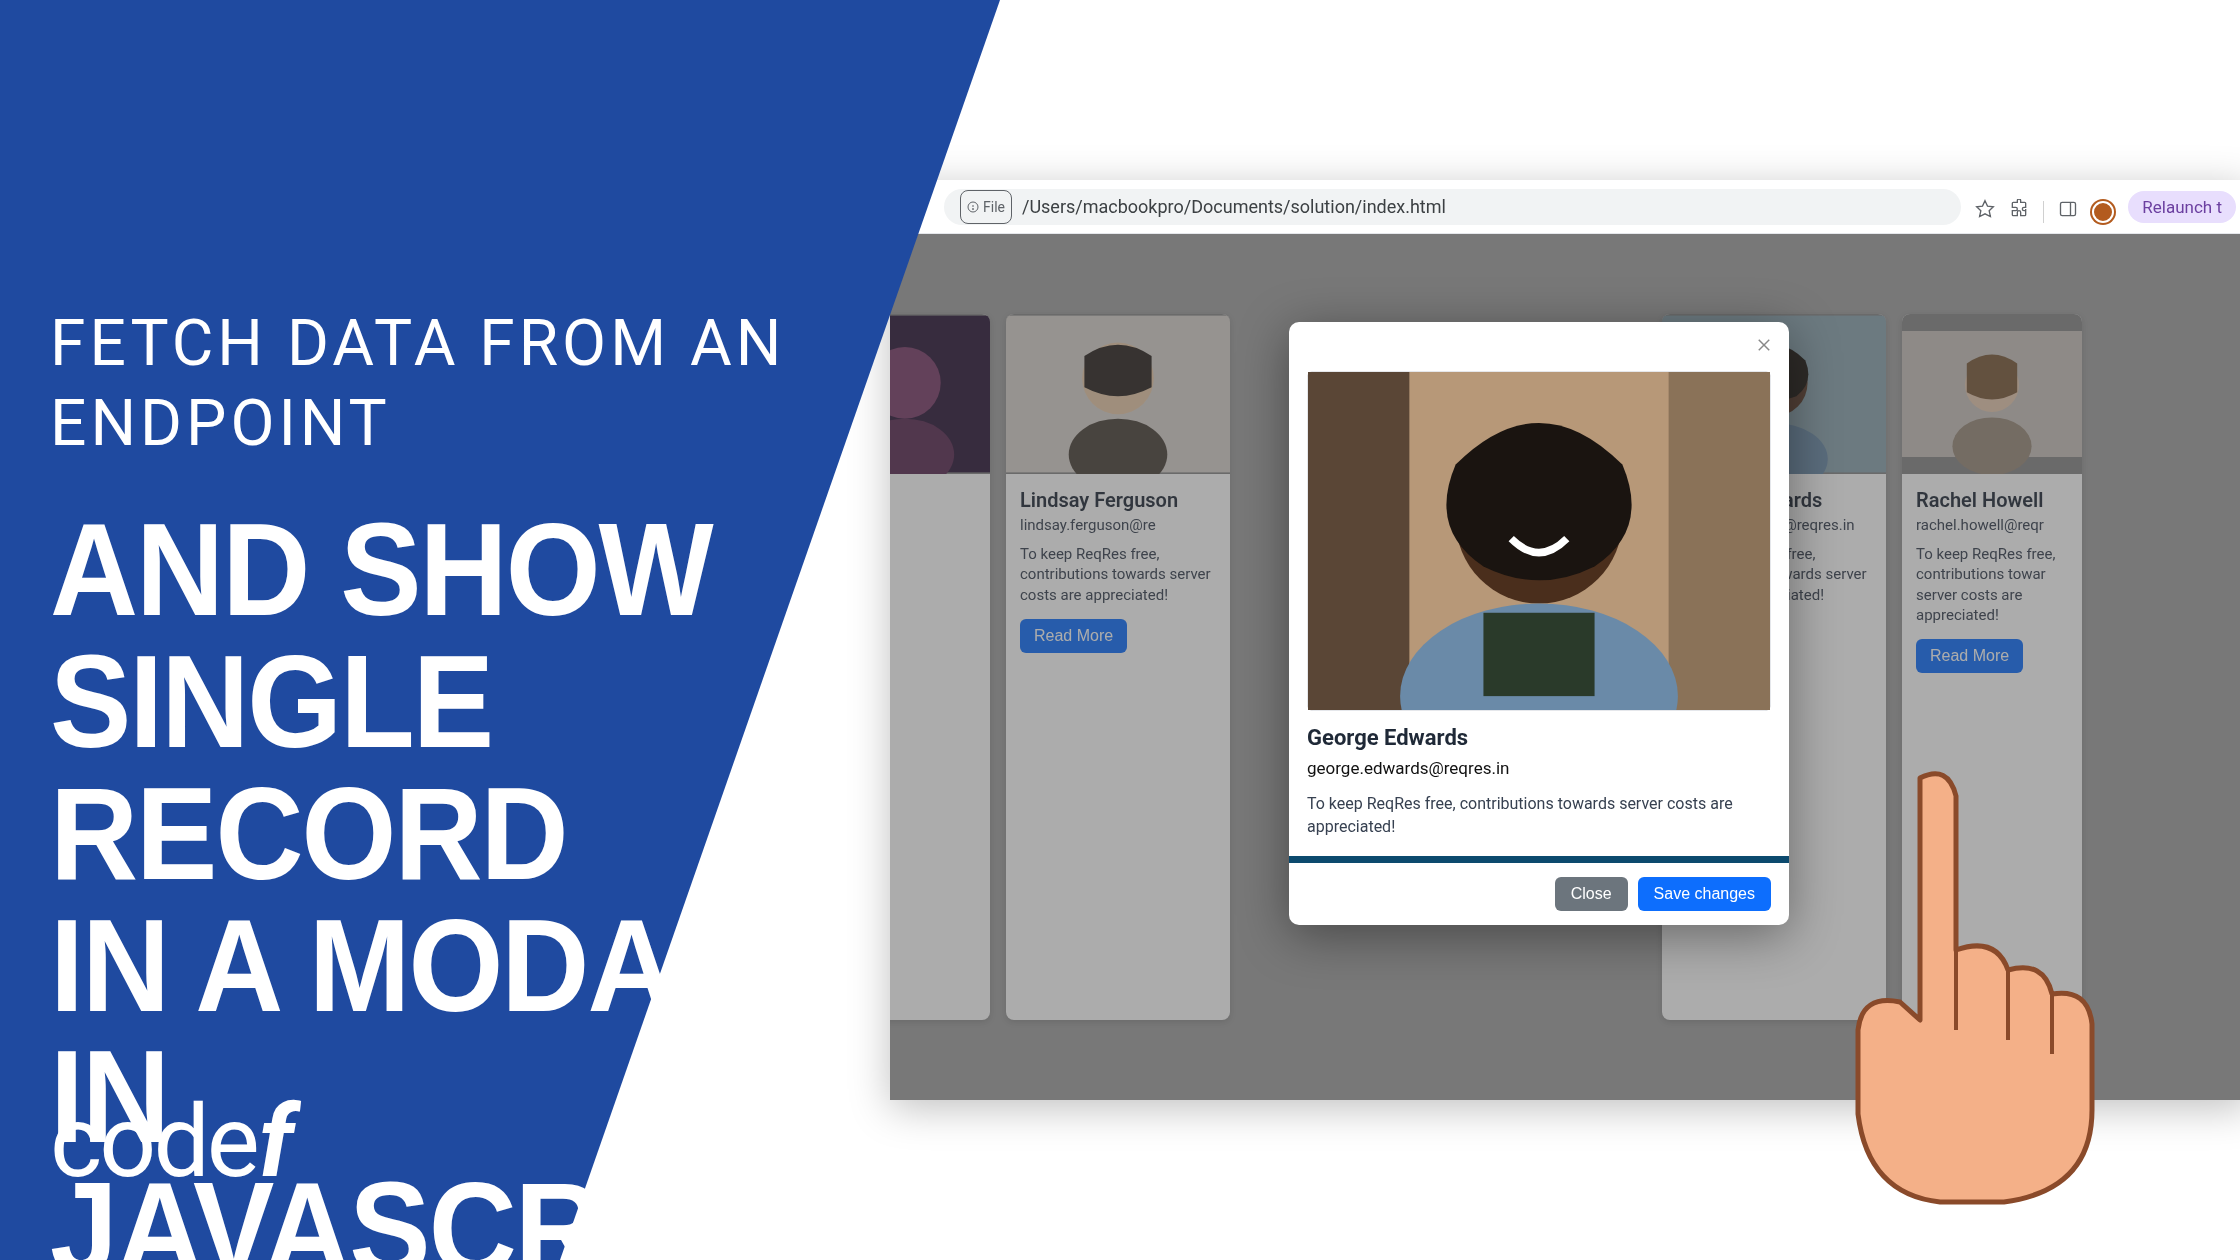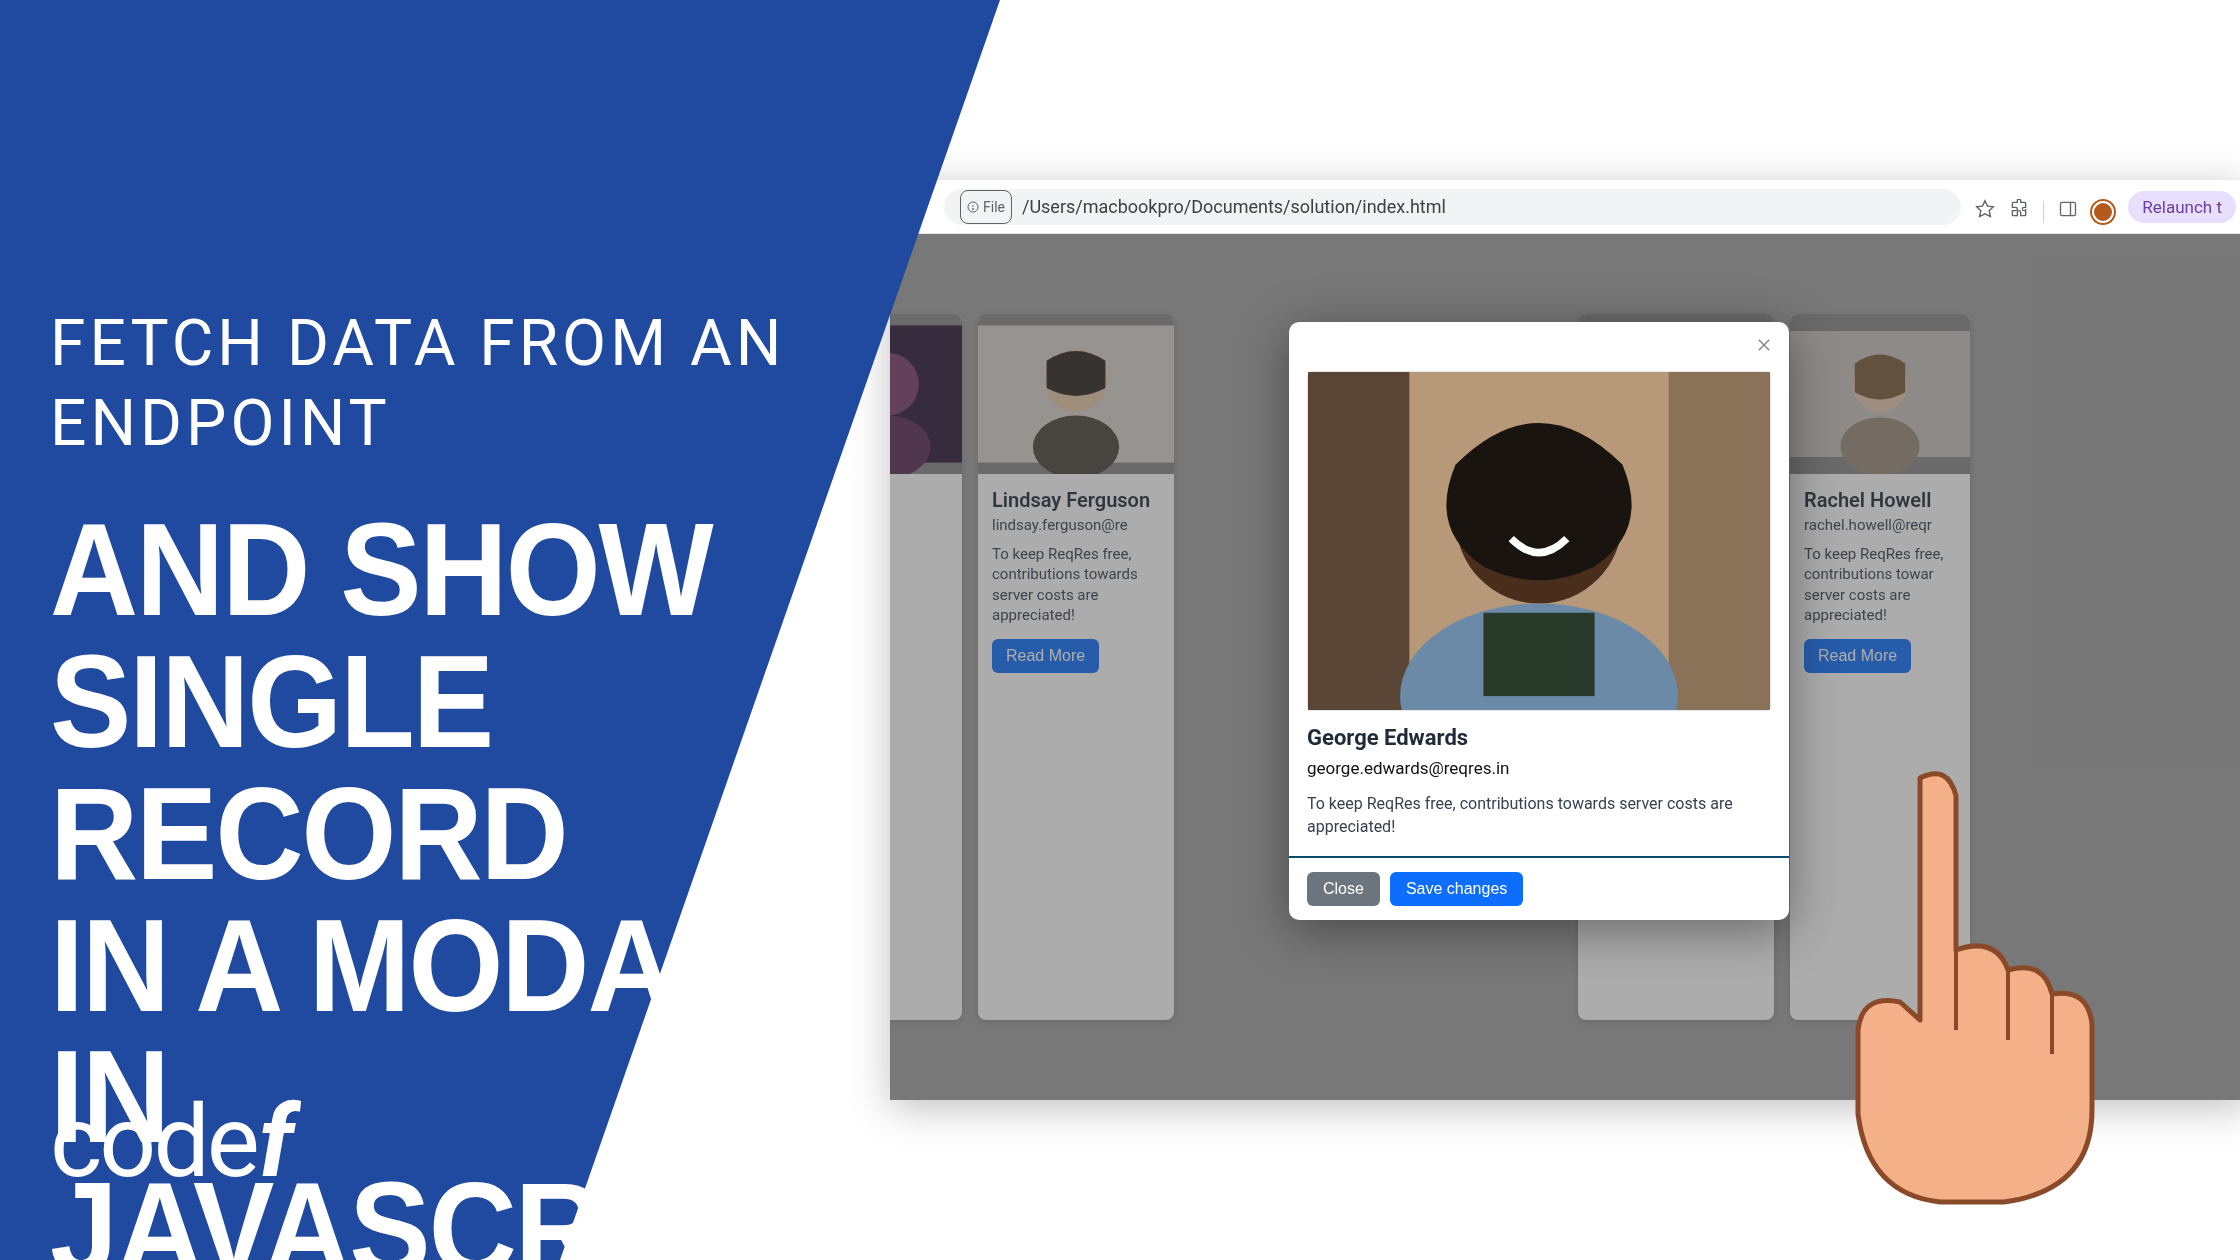--- a/index.html
+++ b/index.html
@@ -127,21 +127,21 @@
 
 .page-content {
   position: relative;
   height: calc(100% - 54px);
   background: #a0a0a0;
   padding: 80px 16px;
   display: flex;
   gap: 16px;
 }
 .card {
-  width: 196px;
+  width: 224px;
   background: #fff;
   border-radius: 8px;
   overflow: hidden;
   display: flex;
   flex-direction: column;
   box-shadow: 0 2px 6px rgba(0,0,0,0.15);
   flex-shrink: 0;
 }
 .card-img {
   width: 100%;
@@ -189,23 +189,24 @@
   width:100%;
   height:340px;
   background:#999;
   border-radius:6px;
   border:1px solid #e5e7eb;
 }
 .modal-name { font-size:22px; font-weight:700; color:#1f2937; margin-top:14px; }
 .modal-email { font-size:17px; color:#111; margin-top:8px; }
 .modal-text { font-size:16px; color:#374151; margin-top:14px; line-height:1.45; }
 .modal-footer {
-  border-top:2px solid #0c4a6e;
+  border-top:7px solid #0c4a6e;
   padding:14px 18px;
   display:flex;
+  justify-content:flex-end;
   gap:10px;
 }
 .btn-secondary {
   background:#6c757d; color:#fff; border:none; padding:8px 16px; border-radius:6px; font-size:16px;
 }
 .btn-primary {
   background:#0d6efd; color:#fff; border:none; padding:8px 16px; border-radius:6px; font-size:16px;
 }
 
 

